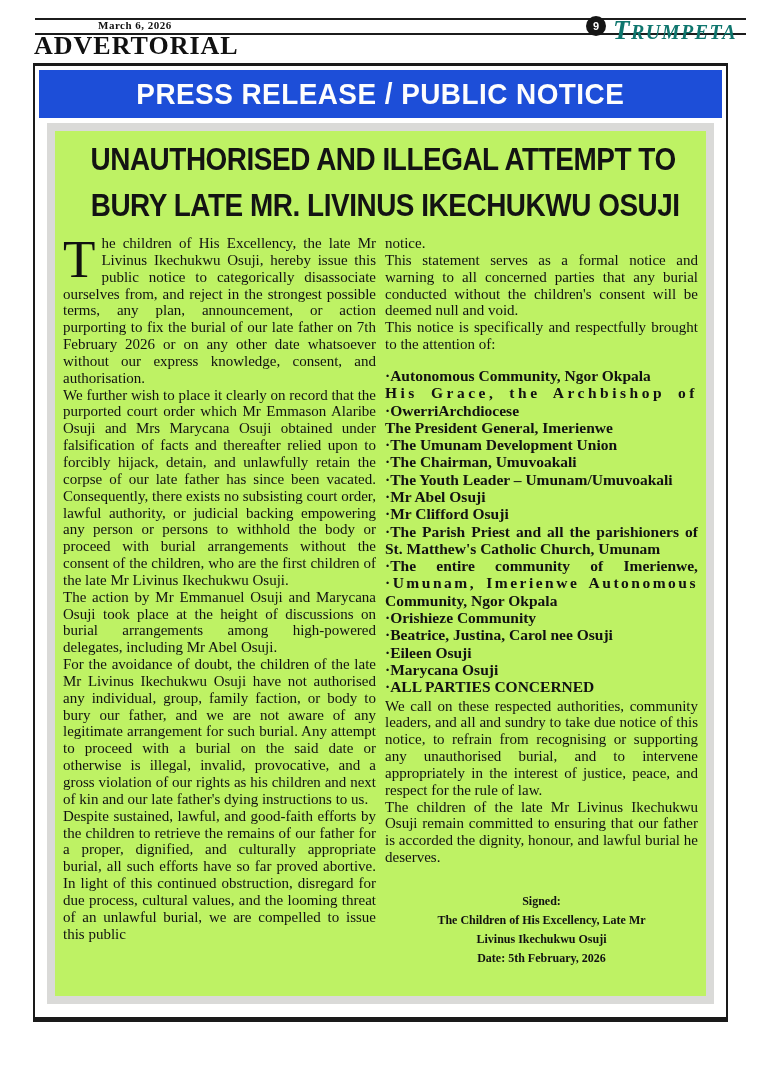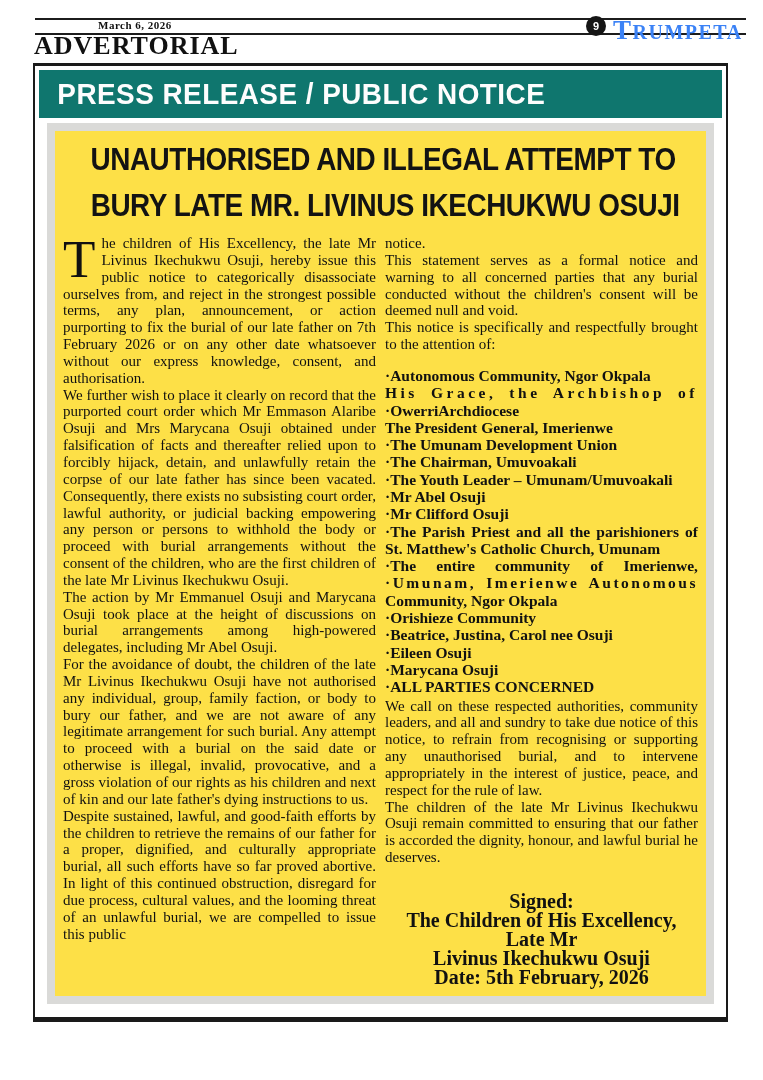--- a/index.html
+++ b/index.html
@@ -32,31 +32,31 @@
     position:absolute; left:34px; top:31px;
     font-size:26px; font-weight:bold; letter-spacing:1px;
   }
   
   .ad-box {
     position:absolute; left:33px; top:63px; width:695px; height:959px;
     box-sizing:border-box; background:#fff;
     border:2px solid #1a1a1a; border-top-width:3px; border-bottom-width:5px;
   }
   .banner {
-    margin:4px 4px 0 4px; height:48px; background:#0f766e;
-    text-align:left; color:#fdfdfd;
+    margin:4px 4px 0 4px; height:48px; background:#1d4ed8;
+    text-align:center; color:#fdfdfd;
   }
   .banner .condense {
     display:inline-block; transform:scaleX(0.93); transform-origin:center;
     white-space:nowrap; font-family:"Liberation Sans",sans-serif;
     font-weight:bold; font-size:30px; line-height:48px; letter-spacing:0.5px;
   }
   .grey-box {
     margin:5px 12px 0 12px; height:881px; box-sizing:border-box;
-    border:8px solid #dadad8; background:#fde047; overflow:hidden;
+    border:8px solid #dadad8; background:#bef264; overflow:hidden;
     padding:6px 3px 0 3px;
   }
   .notice-title { text-align:center; line-height:41px; margin:2px 0 4px; }
   .notice-title .condense {
     display:inline-block; transform:scaleX(0.9); transform-origin:center;
     white-space:nowrap; font-family:"Liberation Sans",sans-serif;
     font-weight:bold; font-size:31px; letter-spacing:-0.5px; color:#131313;
   }
   
   .cols {
@@ -70,32 +70,32 @@
   }
   .attention { margin-bottom:14px !important; }
   .blist { font-weight:bold; font-size:15.5px; line-height:17.3px; }
   .bl { min-height:17.3px; }
   .stretch { text-align:justify; text-align-last:justify; }
   .track { letter-spacing:3.5px; }
   .track2 { letter-spacing:2.5px; }
   .after-list { margin-top:2px !important; }
   .signed {
     margin-top:26px; text-align:center; text-align-last:center;
-    font-weight:bold; font-size:20px; line-height:19px;
+    font-weight:bold; font-size:12px; line-height:19px;
   }
 </style>
 </head>
 <body>
 
 <header>
   <div class="hdr-rule hdr-rule1"></div>
   <div class="hdr-rule hdr-rule2"></div>
   <div class="hdr-date">March 6, 2026</div>
   <div class="page-circle">9</div>
-  <div class="masthead" style="color:#3b82f6;">TRUMPETA</div>
+  <div class="masthead" style="color:#0f766e;font-style:italic;">TRUMPETA</div>
   <div class="advertorial">ADVERTORIAL</div>
 </header>
 
 <section class="ad-box">
   <div class="banner">
     <span class="condense">PRESS RELEASE / PUBLIC NOTICE</span>
   </div>
 
   <div class="grey-box">
     <div class="notice-title">

